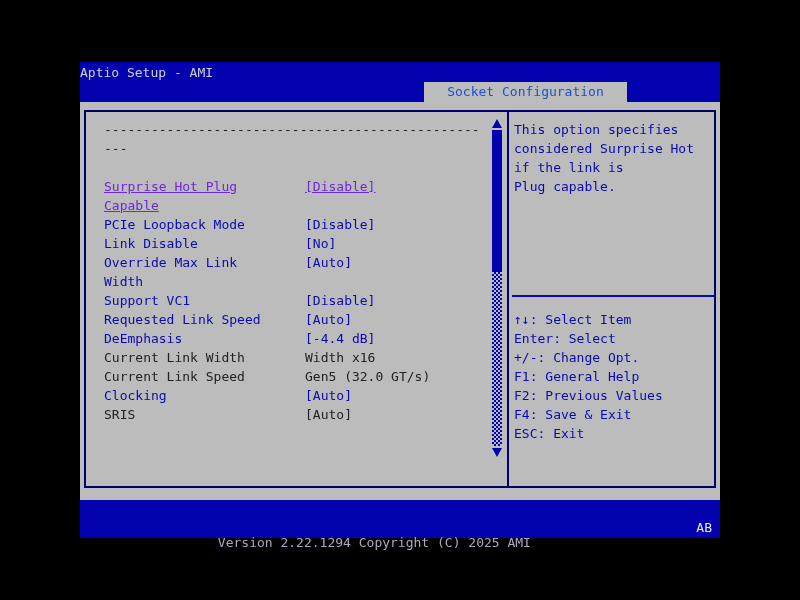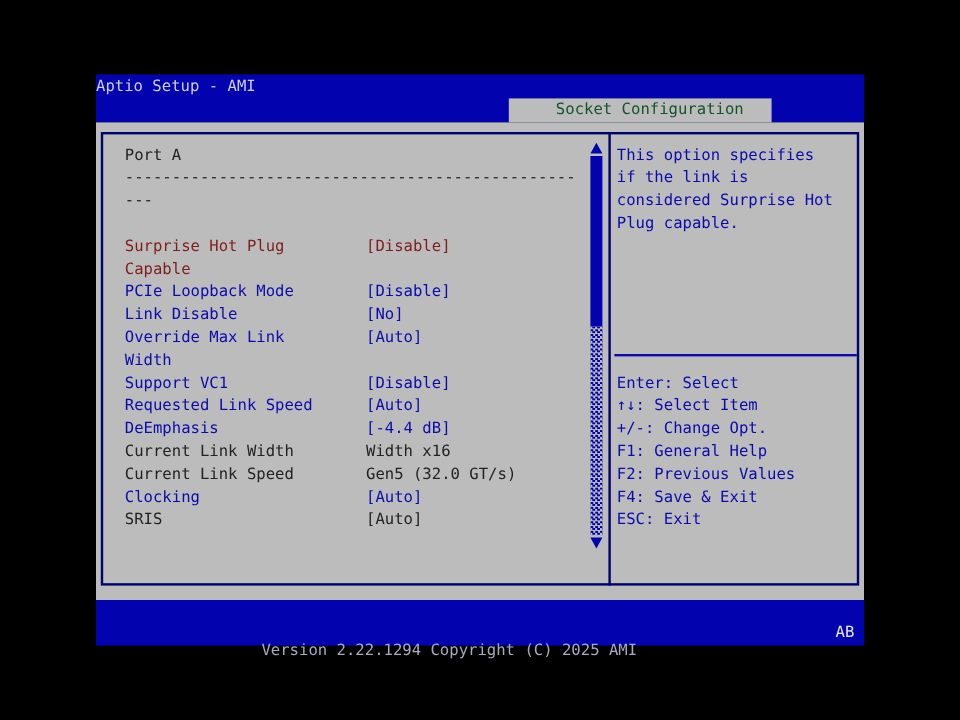--- a/index.html
+++ b/index.html
@@ -8,35 +8,35 @@
     font-family:"DejaVu Sans Mono","Liberation Mono",monospace;
     -webkit-font-smoothing:none;
   }
   .screen{position:absolute;left:80px;top:62px;width:640px;height:476px;}
 
   
   .titlebar{position:absolute;left:0;top:0;width:640px;height:40px;background:#0202ae;}
   .title-text{position:absolute;left:0;top:2px;width:100%;text-align:left;
     color:#cfcfdb;font-size:13px;line-height:18px;white-space:nowrap;}
   .tab{position:absolute;left:344px;top:20px;width:203px;height:20px;background:#bcbcbc;
-    color:#14532d;font-size:13px;line-height:20px;text-align:center;white-space:nowrap;padding-left:16px;}
+    color:#1d4ed8;font-size:13px;line-height:20px;text-align:center;white-space:nowrap;}
 
   
   .main{position:absolute;left:0;top:40px;width:640px;height:398px;background:#bcbcbc;}
   .panel-border{position:absolute;left:4px;top:8px;width:632px;height:378px;
     border:2px solid #01016e;box-sizing:border-box;}
   .divider-v{position:absolute;left:427px;top:8px;width:2px;height:378px;background:#01016e;}
 
   
   .menu{position:absolute;left:24px;top:18px;width:382px;font-size:13px;line-height:19px;
     color:#222;white-space:nowrap;}
   .menu-item{position:relative;}
   .mi-value{position:absolute;left:201px;top:0;}
   .menu .editable, .menu .editable .mi-value{color:#0a0aae;}
-  .menu .selected, .menu .selected .mi-value{color:#7f1d1d;}
+  .menu .selected, .menu .selected .mi-value{color:#6d28d9;text-decoration:underline;}
   .menu .readonly, .menu .readonly .mi-value{color:#222;}
   .blank-line{height:19px;}
 
   
   .sb-up{position:absolute;left:412px;top:17px;width:0;height:0;
     border-left:5px solid transparent;border-right:5px solid transparent;
     border-bottom:9px solid #0202ae;}
   .sb-thumb{position:absolute;left:412px;top:28px;width:10px;height:142px;background:#0202ae;}
   .sb-track{position:absolute;left:412px;top:170px;width:10px;height:174px;
     background-image:conic-gradient(#0202ae 25%,transparent 25% 50%,#0202ae 50% 75%,transparent 75%);
@@ -66,21 +66,20 @@
   <div class="titlebar">
     <div class="title-text">Aptio Setup - AMI</div>
     <div class="tab">Socket Configuration</div>
   </div>
 
   <div class="main">
     <div class="panel-border"></div>
     <div class="divider-v"></div>
 
     <div class="menu">
-      <div>Port A</div>
       <div>------------------------------------------------</div>
       <div>---</div>
       <div class="blank-line"></div>
       <div id="menu-items">
           <div class="menu-item selected"><span>Surprise Hot Plug<br>Capable</span><span class="mi-value">[Disable]</span></div>
           <div class="menu-item editable"><span>PCIe Loopback Mode</span><span class="mi-value">[Disable]</span></div>
           <div class="menu-item editable"><span>Link Disable</span><span class="mi-value">[No]</span></div>
           <div class="menu-item editable"><span>Override Max Link<br>Width</span><span class="mi-value">[Auto]</span></div>
           <div class="menu-item editable"><span>Support VC1</span><span class="mi-value">[Disable]</span></div>
           <div class="menu-item editable"><span>Requested Link Speed</span><span class="mi-value">[Auto]</span></div>
@@ -92,28 +91,28 @@
         </div>
     </div>
 
     <div class="sb-up"></div>
     <div class="sb-thumb"></div>
     <div class="sb-track"></div>
     <div class="sb-down"></div>
 
     <div class="help-text" id="help-text">
         <div>This option specifies</div>
+        <div>considered Surprise Hot</div>
         <div>if the link is</div>
-        <div>considered Surprise Hot</div>
         <div>Plug capable.</div>
       </div>
     <div class="help-sep"></div>
     <div class="hotkeys" id="hotkeys">
+        <div>↑↓: Select Item</div>
         <div>Enter: Select</div>
-        <div>↑↓: Select Item</div>
         <div>+/-: Change Opt.</div>
         <div>F1: General Help</div>
         <div>F2: Previous Values</div>
         <div>F4: Save &amp; Exit</div>
         <div>ESC: Exit</div>
       </div>
   </div>
 
   <div class="footer">
     <div class="version">Version 2.22.1294 Copyright (C) 2025 AMI</div>

